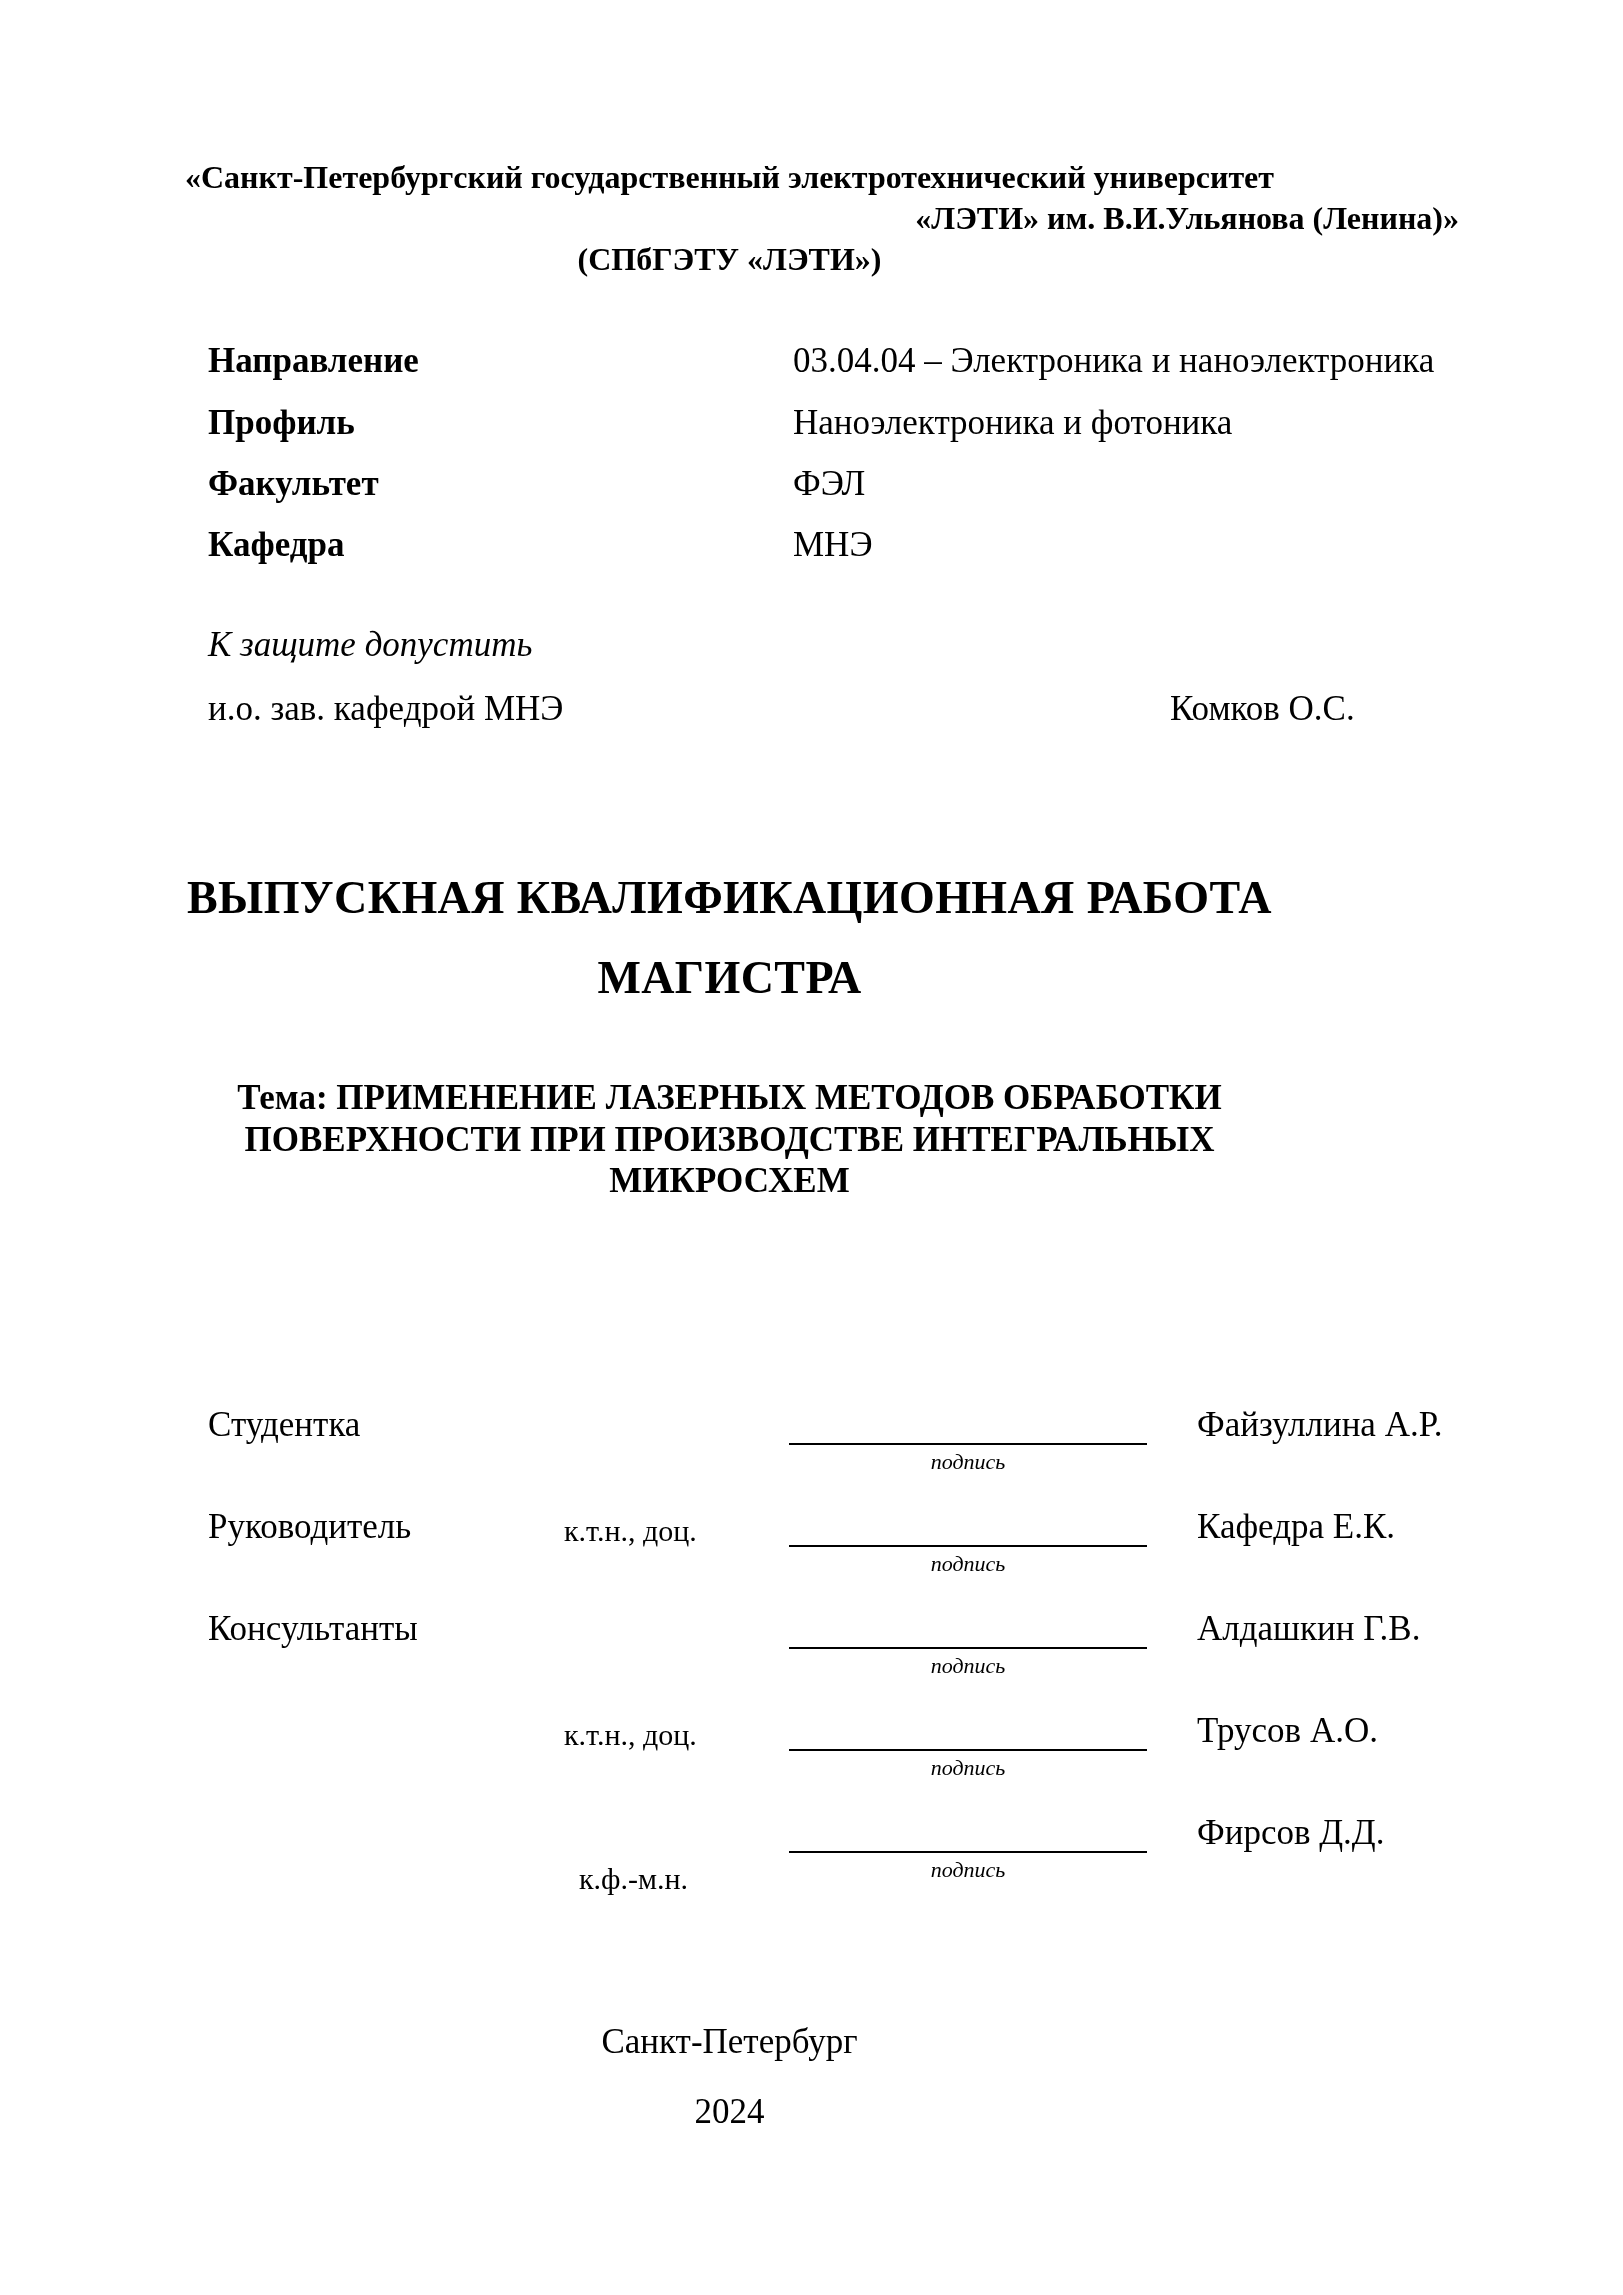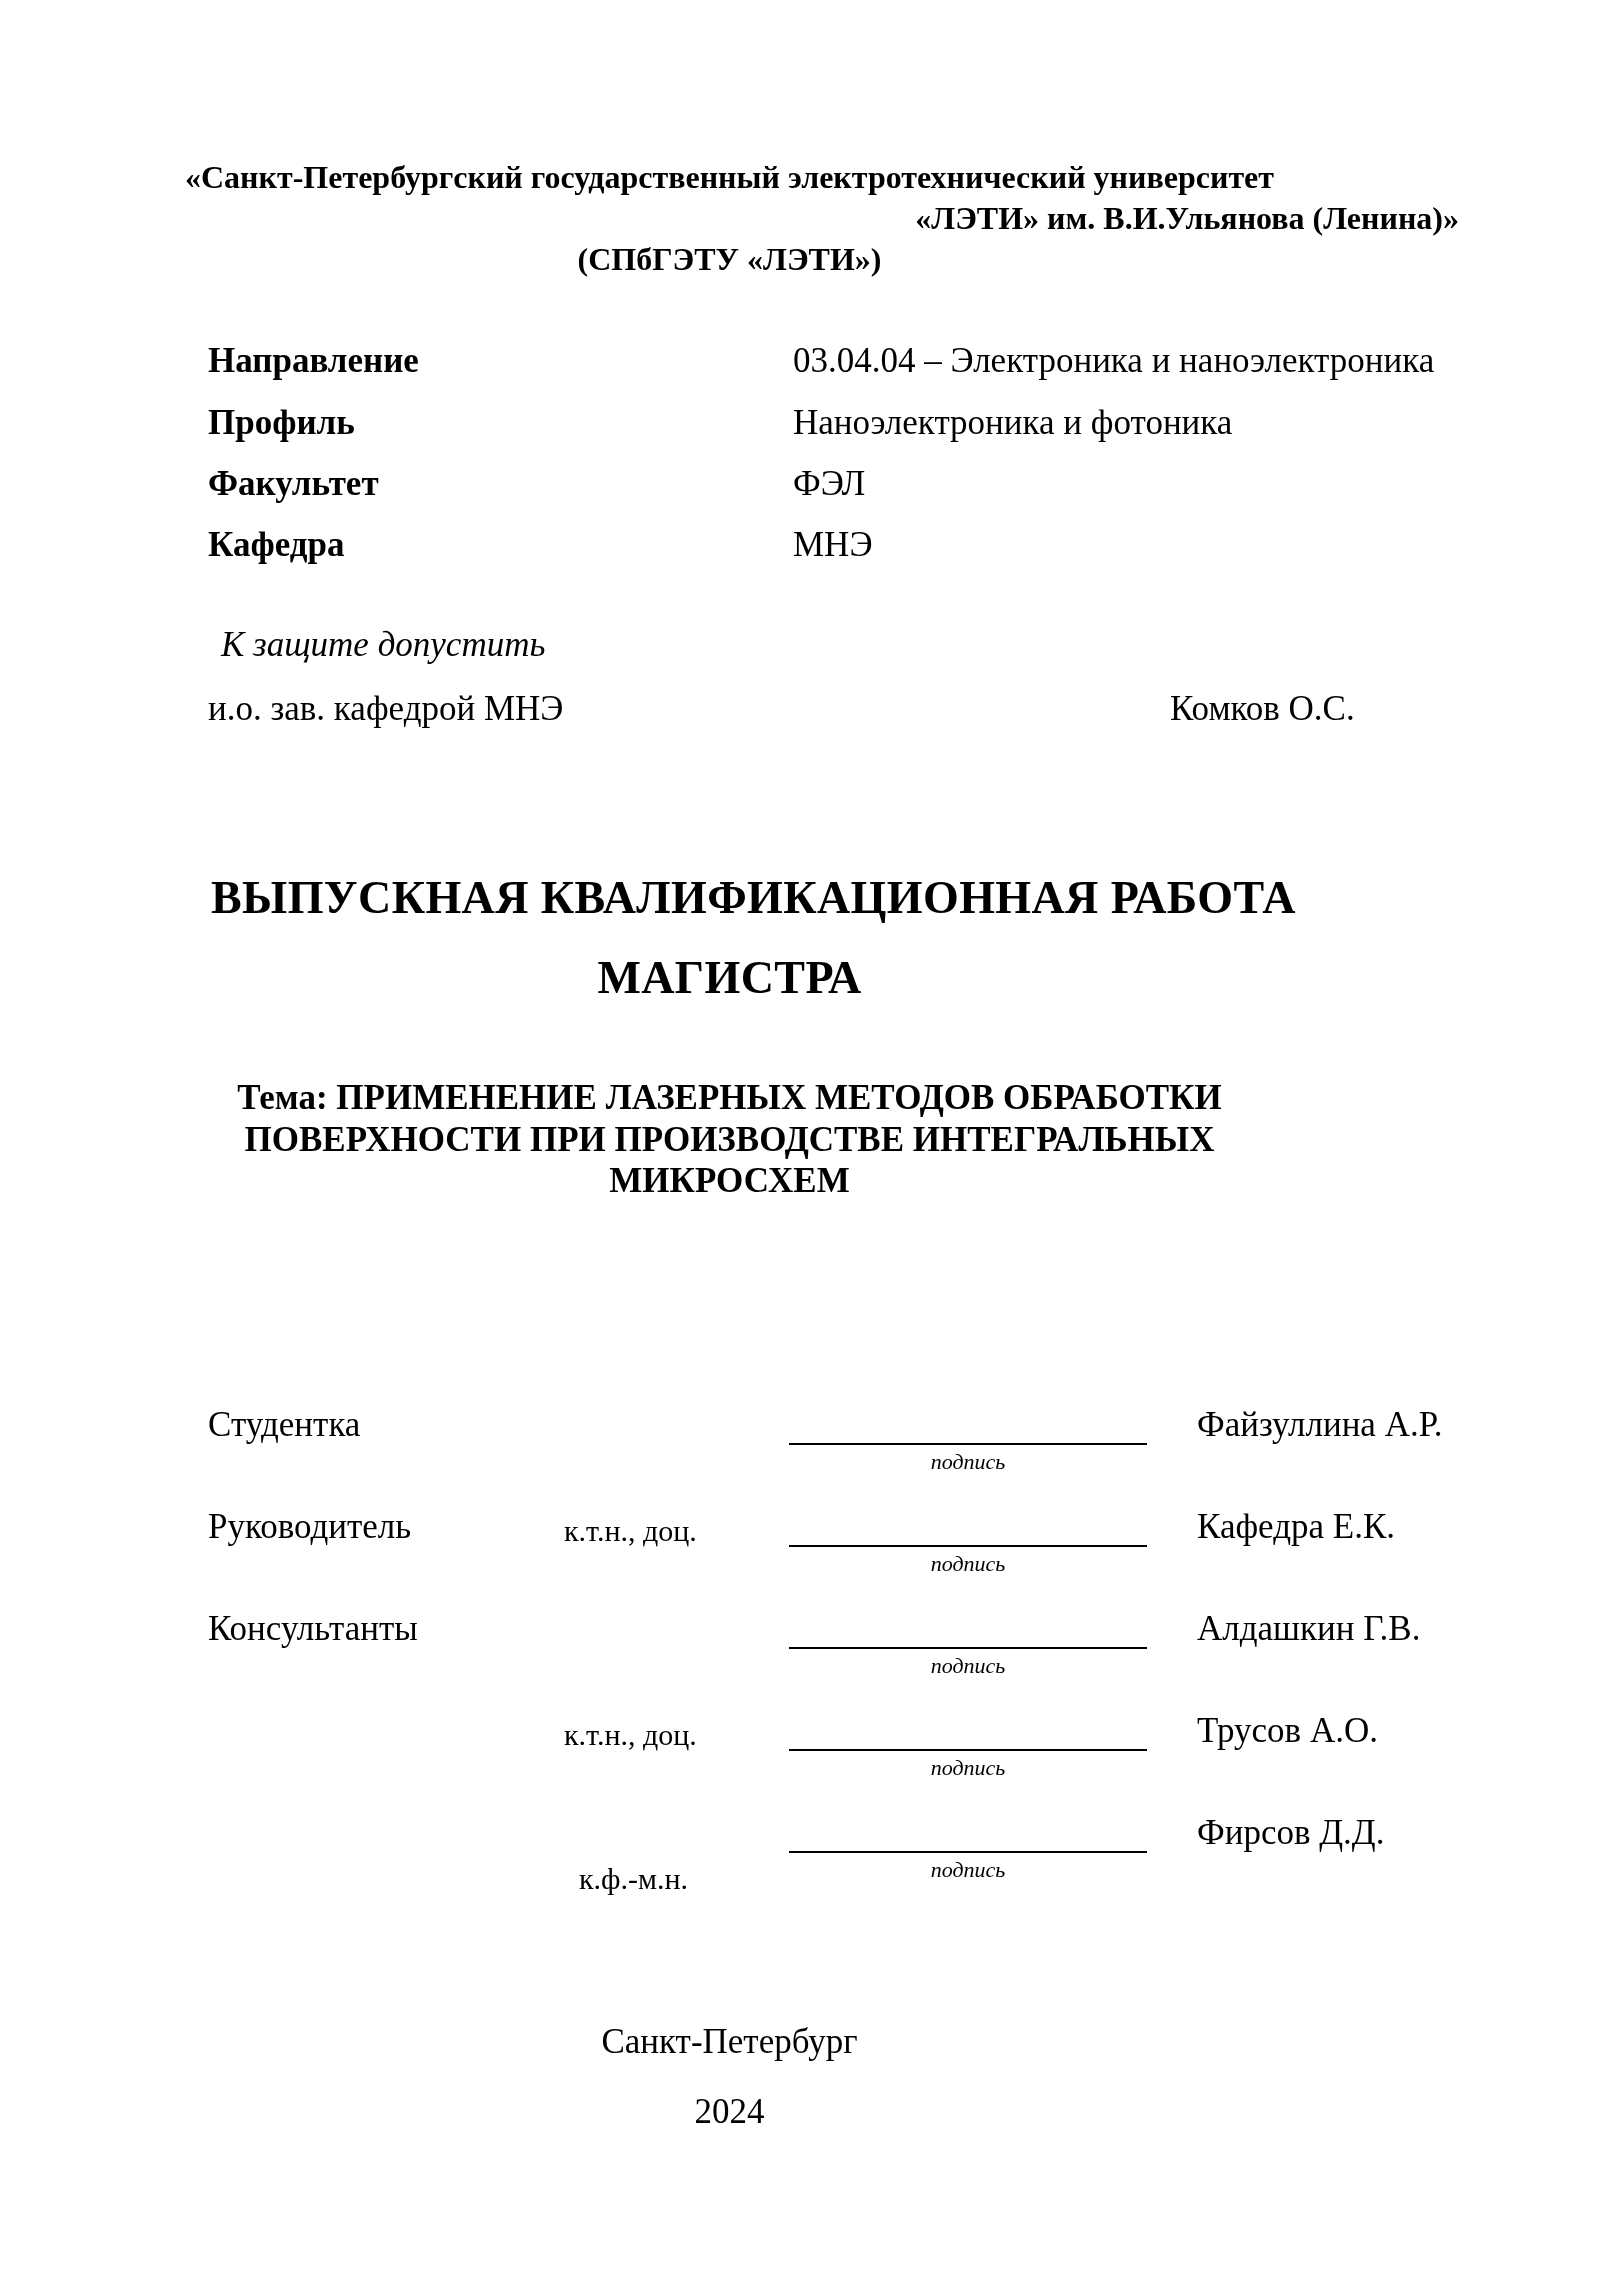--- a/index.html
+++ b/index.html
@@ -37,27 +37,27 @@
   <div class="abs val" style="left:793px; top:403px;">Наноэлектроника и фотоника</div>
 
   <div class="abs lbl" style="left:208px; top:464px;">Факультет</div>
   <div class="abs val" style="left:793px; top:464px;">ФЭЛ</div>
 
   <div class="abs lbl" style="left:208px; top:525px;">Кафедра</div>
   <div class="abs val" style="left:793px; top:525px;">МНЭ</div>
 </div>
 
 <div>
-  <div class="abs ital" style="left:208px; top:625px;margin-left:13px;">К защите допустить</div>
+  <div class="abs ital" style="left:208px; top:625px;">К защите допустить</div>
   <div class="abs val" style="left:208px; top:689px;">и.о. зав. кафедрой МНЭ</div>
   <div class="abs val" style="left:1170px; top:689px;">Комков О.С.</div>
 </div>
 
 <div>
-  <div class="abs center title" style="top:871px;padding-left:24px;">ВЫПУСКНАЯ КВАЛИФИКАЦИОННАЯ РАБОТА</div>
+  <div class="abs center title" style="top:871px;">ВЫПУСКНАЯ КВАЛИФИКАЦИОННАЯ РАБОТА</div>
   <div class="abs center title" style="top:951px;">МАГИСТРА</div>
 </div>
 
 <div>
   <div class="abs center topic" style="top:1077px;">Тема: ПРИМЕНЕНИЕ ЛАЗЕРНЫХ МЕТОДОВ ОБРАБОТКИ</div>
   <div class="abs center topic" style="top:1119px;">ПОВЕРХНОСТИ ПРИ ПРОИЗВОДСТВЕ ИНТЕГРАЛЬНЫХ</div>
   <div class="abs center topic" style="top:1160px;">МИКРОСХЕМ</div>
 </div>
 
 <div>

